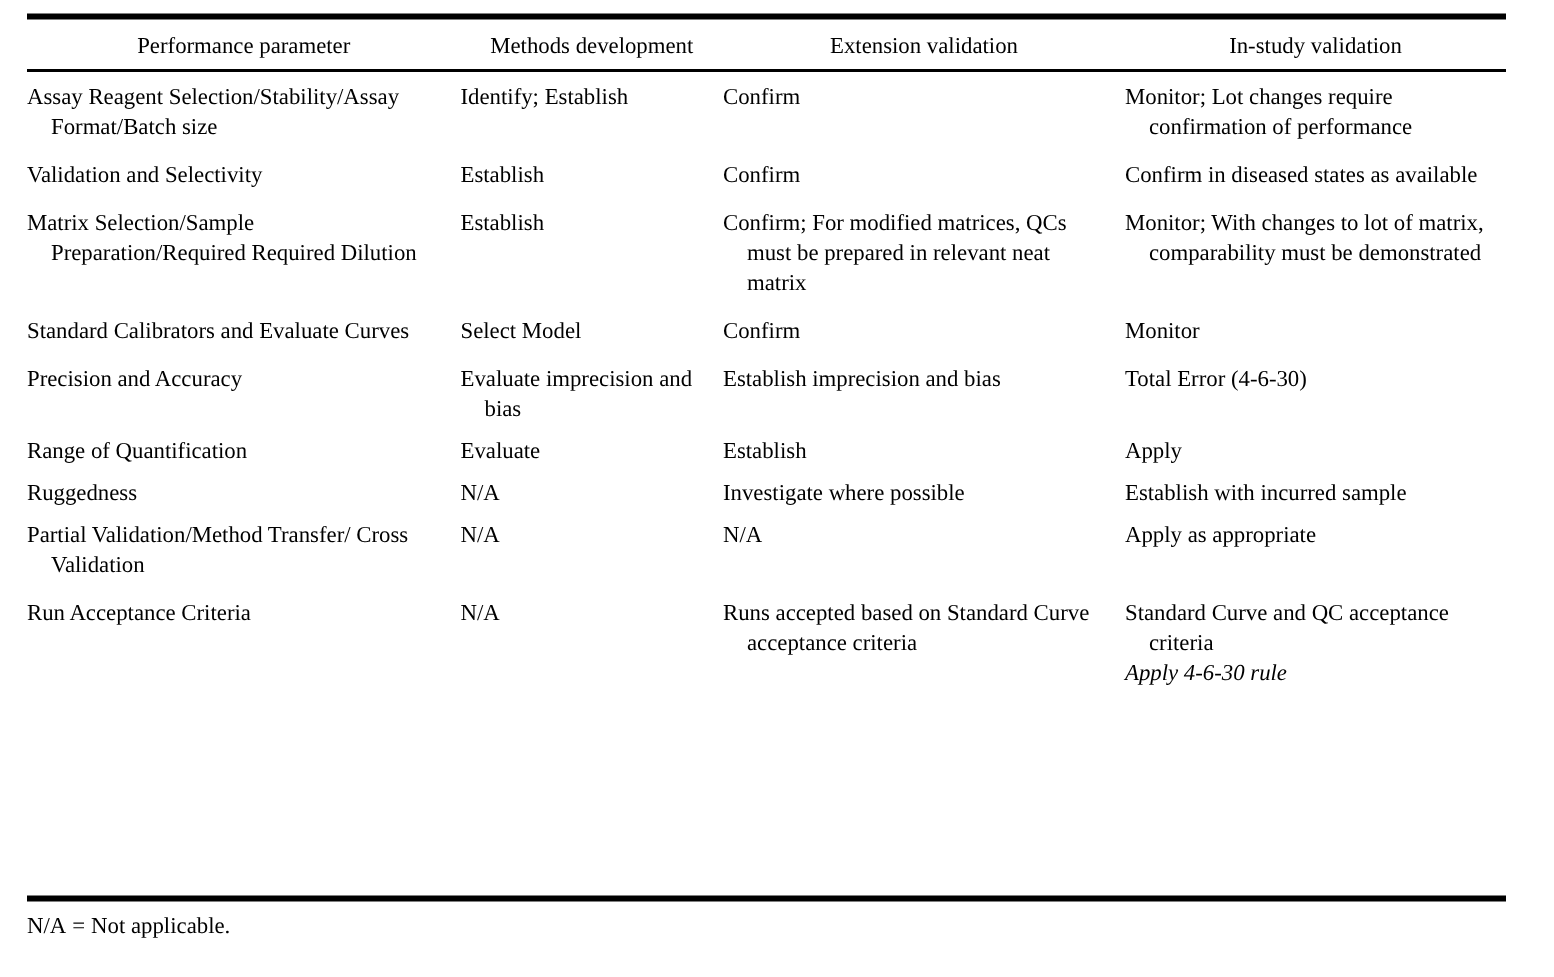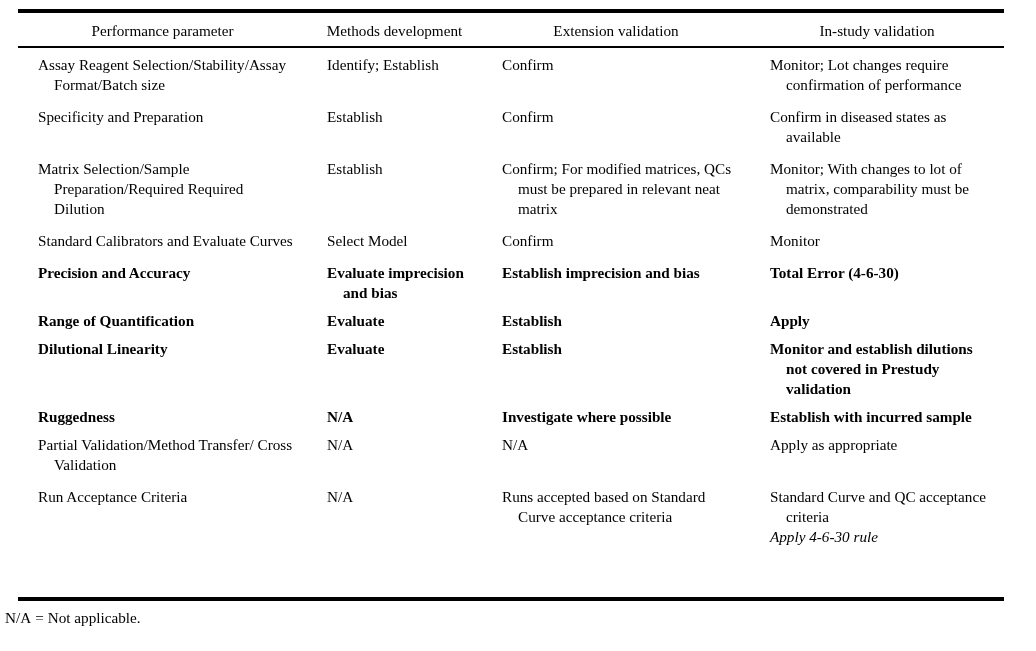--- a/index.html
+++ b/index.html
@@ -68,37 +68,36 @@
   .c4 { width: 254px; }
 
   
   table.tbl tbody td {
     padding-right: 14px;
     box-sizing: border-box;
   }
   .cell {
     padding-left: 16px;
     text-indent: -16px;
-    margin-left: 20px;
   }
   .cell + .cell {
     margin-top: 0;
     font-style: italic;
   }
 
   
   tbody tr > td { padding-bottom: 0; }
-  tbody tr.gap-sm > td { padding-bottom: 8px; font-weight: bold; }
+  tbody tr.gap-sm > td { padding-bottom: 8px; }
   tbody tr.gap-md > td { padding-bottom: 12px; }
   tbody tr.first-row > td { padding-top: 9px; }
 
   
   .footnote {
     position: absolute;
-    left: 5px;
+    left: 18px;
     top: 608px;
     font-size: 15.2px;
     line-height: 20px;
   }
   .footnote .eq { padding: 0 4px; }
 </style>
 </head>
 <body>
 
 <div class="page">
@@ -128,21 +127,21 @@
         <td class="c3">
             <div class="cell">Confirm</div>
           </td>
         <td class="c4">
             <div class="cell">Monitor; Lot changes require confirmation of performance</div>
           </td>
       </tr>
 
       <tr class="gap-md">
         <td class="c1">
-            <div class="cell">Specificity and Preparation</div>
+            <div class="cell">Validation and Selectivity</div>
           </td>
         <td class="c2">
             <div class="cell">Establish</div>
           </td>
         <td class="c3">
             <div class="cell">Confirm</div>
           </td>
         <td class="c4">
             <div class="cell">Confirm in diseased states as available</div>
           </td>
@@ -202,34 +201,20 @@
           </td>
         <td class="c3">
             <div class="cell">Establish</div>
           </td>
         <td class="c4">
             <div class="cell">Apply</div>
           </td>
       </tr>
 
 
-      <tr class="gap-sm">
-        <td class="c1">
-            <div class="cell">Dilutional Linearity</div>
-          </td>
-        <td class="c2">
-            <div class="cell">Evaluate</div>
-          </td>
-        <td class="c3">
-            <div class="cell">Establish</div>
-          </td>
-        <td class="c4">
-            <div class="cell">Monitor and establish dilutions not covered in Prestudy validation</div>
-          </td>
-      </tr>
 
       <tr class="gap-sm">
         <td class="c1">
             <div class="cell">Ruggedness</div>
           </td>
         <td class="c2">
             <div class="cell">N/A</div>
           </td>
         <td class="c3">
             <div class="cell">Investigate where possible</div>

